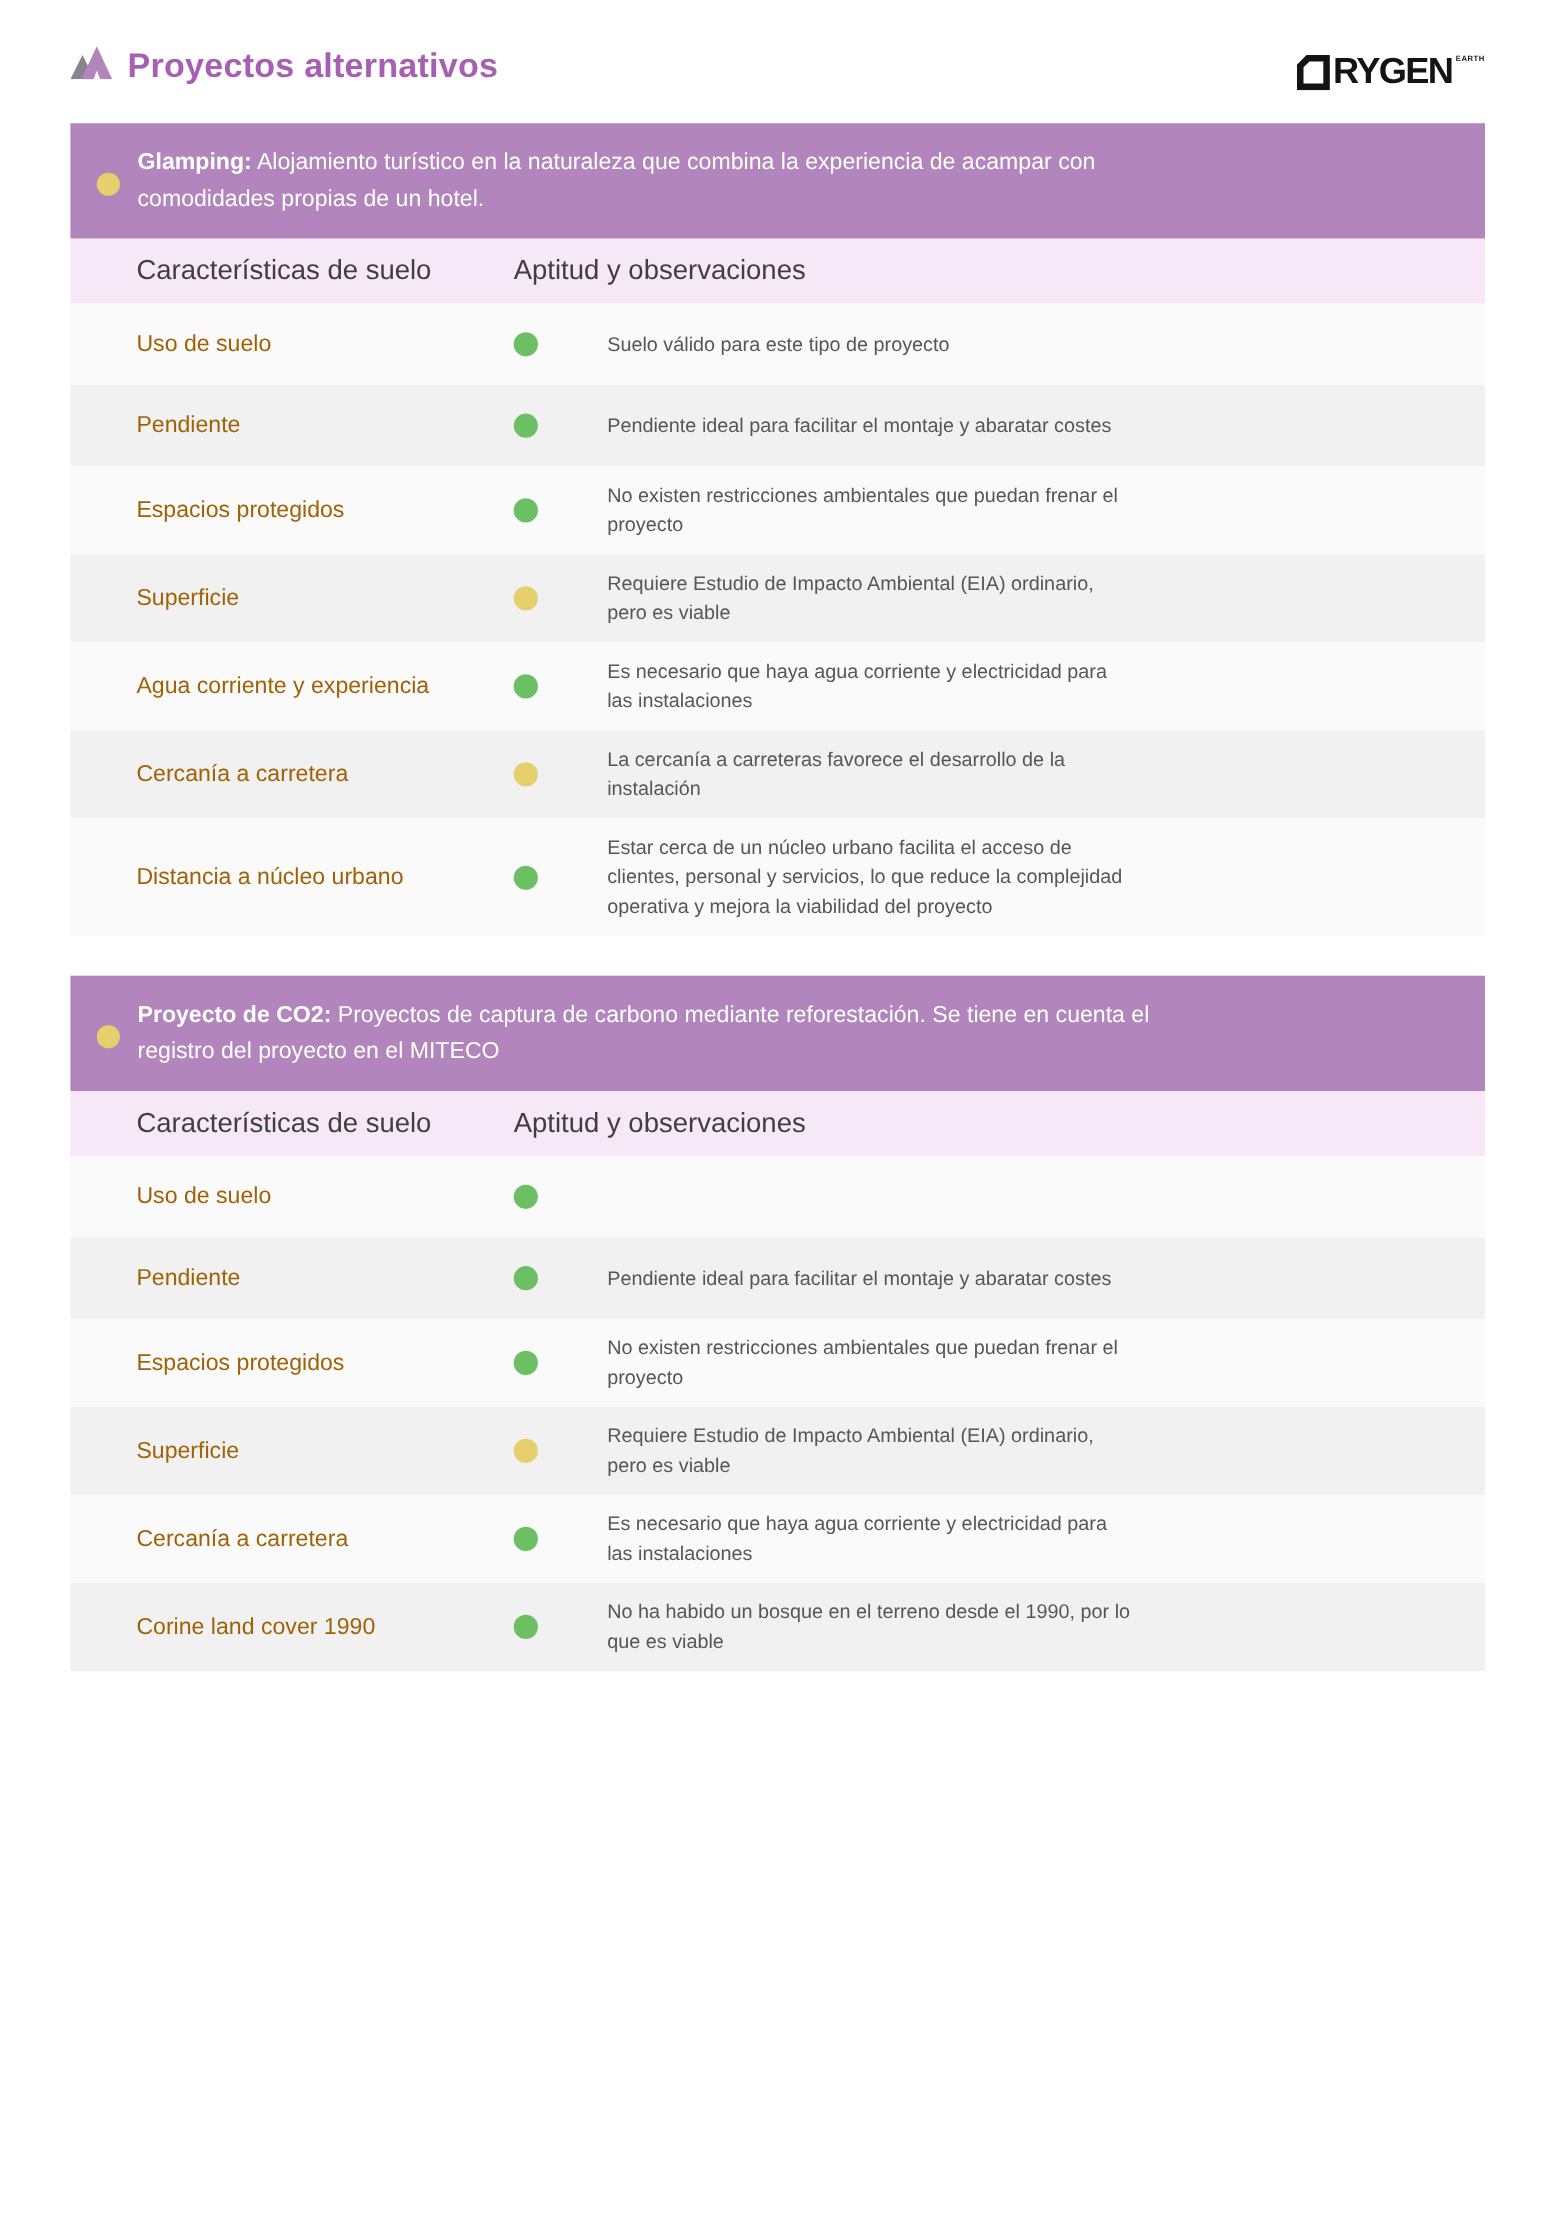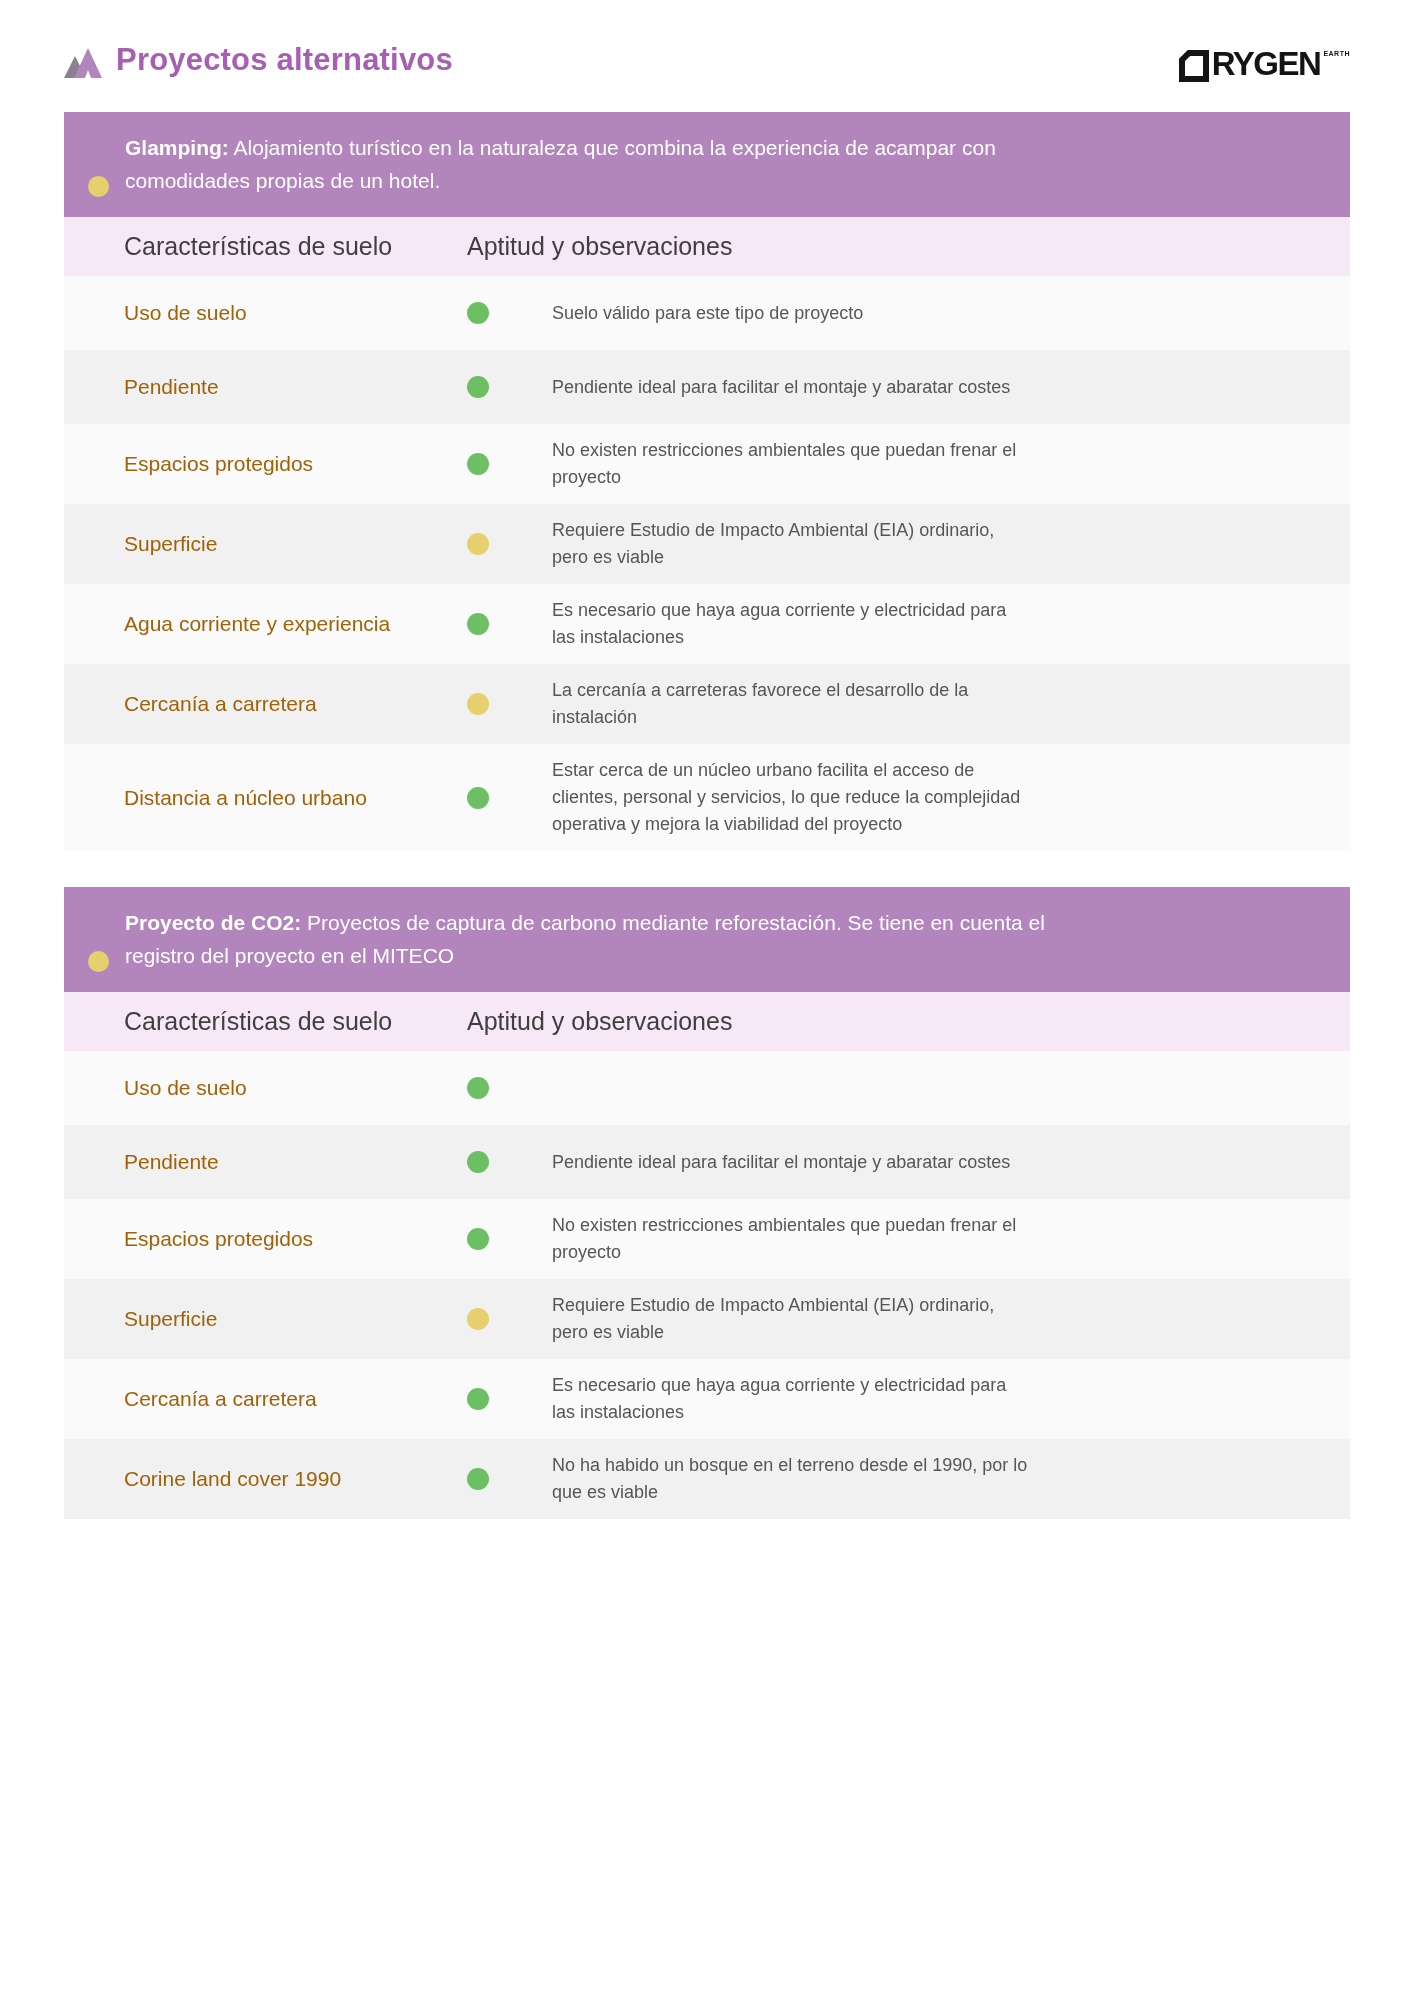--- a/index.html
+++ b/index.html
@@ -7,38 +7,38 @@
   body {
     width:1414px; height:2016px;
     font-family:"Liberation Sans", sans-serif;
     color:#2f2f2f;
     position:relative;
   }
   .page { padding:42px 64px 0 64px; }
 
   
   .top-row { display:flex; justify-content:space-between; align-items:flex-start; margin-bottom:30px; }
-  .page-title { display:flex; align-items:flex-end; gap:14px; }
+  .page-title { display:flex; align-items:flex-start; gap:14px; }
   .page-title .title-text { font-size:31px; font-weight:700; color:#a75fb3; letter-spacing:0.2px; }
   .title-icon { width:38px; height:30px; flex:none; }
 
   .logo { display:flex; align-items:flex-start; gap:3px; margin-top:8px; }
   .logo-mark { width:30px; height:32px; flex:none; }
   .logo-text { font-size:33px; font-weight:800; color:#141414; letter-spacing:-1.5px; line-height:0.85; }
   .logo-sub-wrap { display:flex; flex-direction:column; justify-content:flex-end; padding-bottom:2px; }
   .logo-sub { font-size:7px; font-weight:700; color:#141414; letter-spacing:0.5px; }
 
   
   .section { margin-bottom:36px; }
   .banner {
     background:#b286bc;
     color:#ffffff;
     padding:20px 40px 20px 24px;
     display:flex;
-    align-items:flex-end;
+    align-items:center;
     gap:16px;
   }
   .banner .bullet {
     width:21px; height:21px; border-radius:50%;
     background:#e6cf6d; flex:none; margin-top:6px;
   }
   .banner .banner-text { font-size:21px; line-height:1.55; max-width:960px; }
   .banner .banner-text strong { font-weight:700; }
 
   

